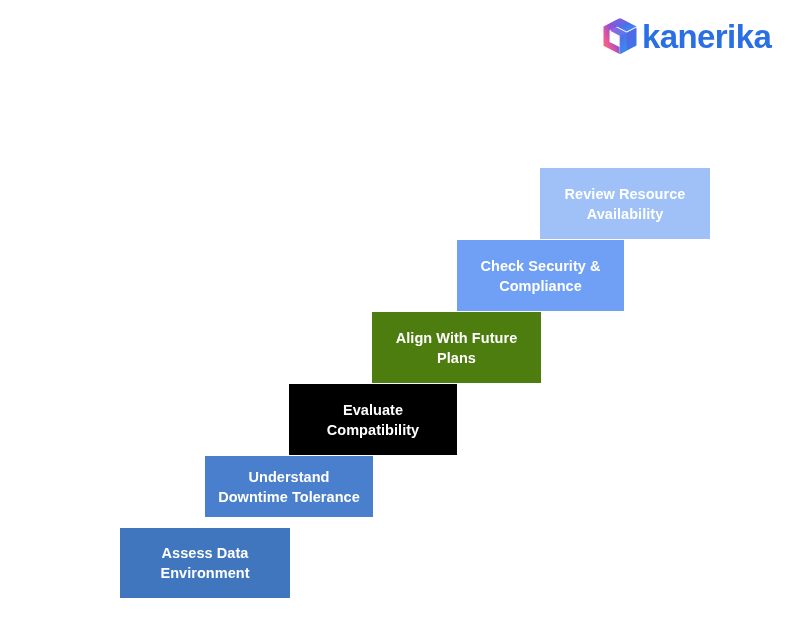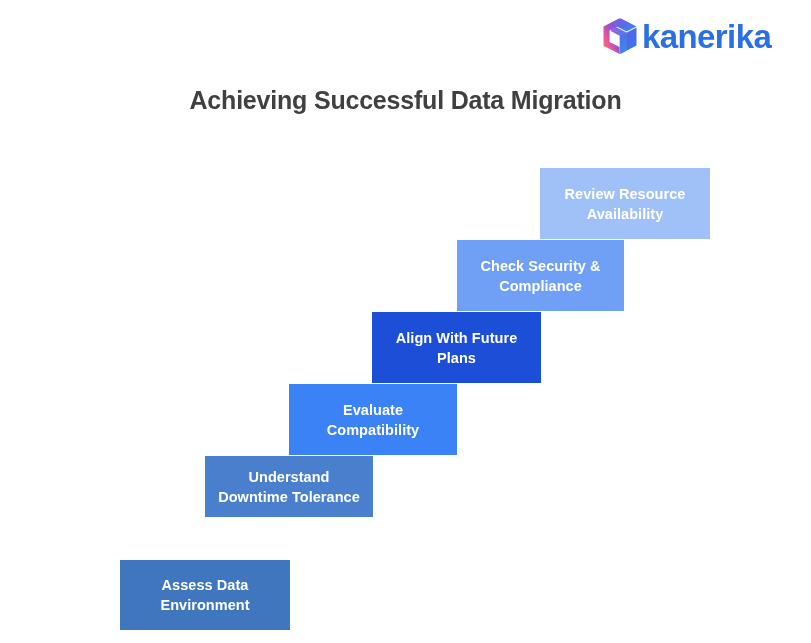--- a/index.html
+++ b/index.html
@@ -115,36 +115,35 @@
         <path d="M24.6 4.6 L42 13.6 L31.2 19.2 L13.8 10.2 Z" fill="url(#cubeGradB)"></path>
 
         <path d="M42 14.7 L42 34.4 L24.6 43.4 L24.6 23.7 Z" fill="url(#cubeGradC)"></path>
 
         <path d="M13.8 11.3 L31.2 20.3 L31.2 40.0 L23.6 43.9 L23.6 23.7 L13.8 18.6 Z" fill="url(#cubeGradB)" opacity="0.92"></path>
       </svg>
     </span>
     <span class="logo-word">kanerika</span>
   </div>
 
-  <div class="page-title">Achieving Successful Data Migration</div>
 
   <div id="staircase">
-      <div class="step" style="left: 120px; top: 528px; width: 170px; height: 70px; background: rgb(63, 118, 190); z-index: 6; margin-top: 32px;">
+      <div class="step" style="left: 120px; top: 528px; width: 170px; height: 70px; background: rgb(63, 118, 190); z-index: 6;">
         <span class="step-label">Assess Data
 Environment</span>
       </div>
       <div class="step" style="left: 205px; top: 456px; width: 168px; height: 61px; background: rgb(74, 127, 206); z-index: 5;">
         <span class="step-label">Understand
 Downtime Tolerance</span>
       </div>
-      <div class="step" style="left: 289px; top: 384px; width: 168px; height: 71px; background: #3b82f6; z-index: 4;">
+      <div class="step" style="left: 289px; top: 384px; width: 168px; height: 71px; background: #000000; z-index: 4;">
         <span class="step-label">Evaluate
 Compatibility</span>
       </div>
-      <div class="step" style="left: 372px; top: 312px; width: 169px; height: 71px; background: #1d4ed8; z-index: 3;">
+      <div class="step" style="left: 372px; top: 312px; width: 169px; height: 71px; background: #4d7c0f; z-index: 3;">
         <span class="step-label">Align With Future
 Plans</span>
       </div>
       <div class="step" style="left: 457px; top: 240px; width: 167px; height: 71px; background: rgb(111, 160, 245); z-index: 2;">
         <span class="step-label">Check Security &amp;
 Compliance</span>
       </div>
       <div class="step" style="left: 540px; top: 168px; width: 170px; height: 71px; background: rgb(159, 193, 248); z-index: 1;">
         <span class="step-label">Review Resource
 Availability</span>

